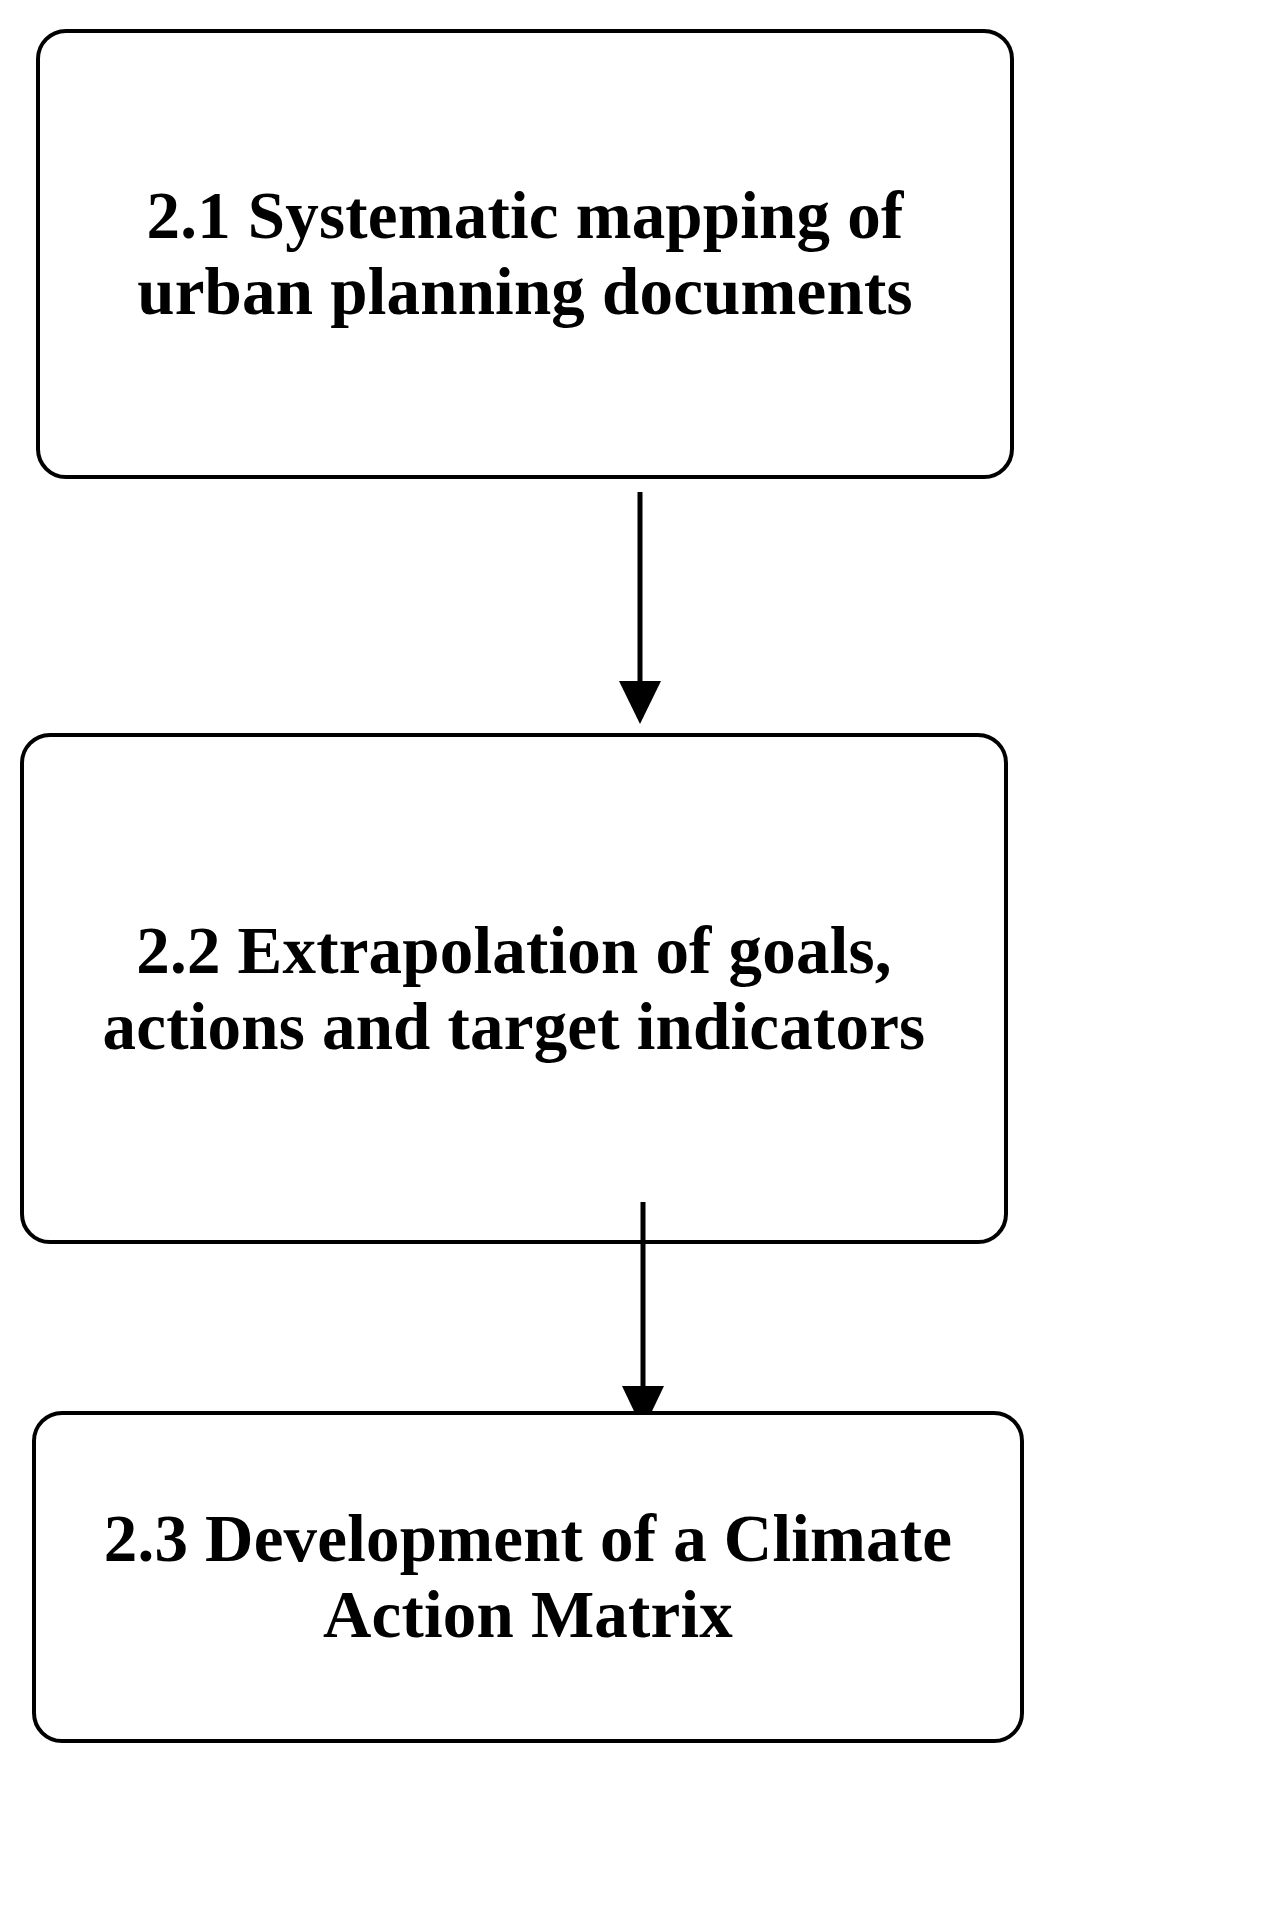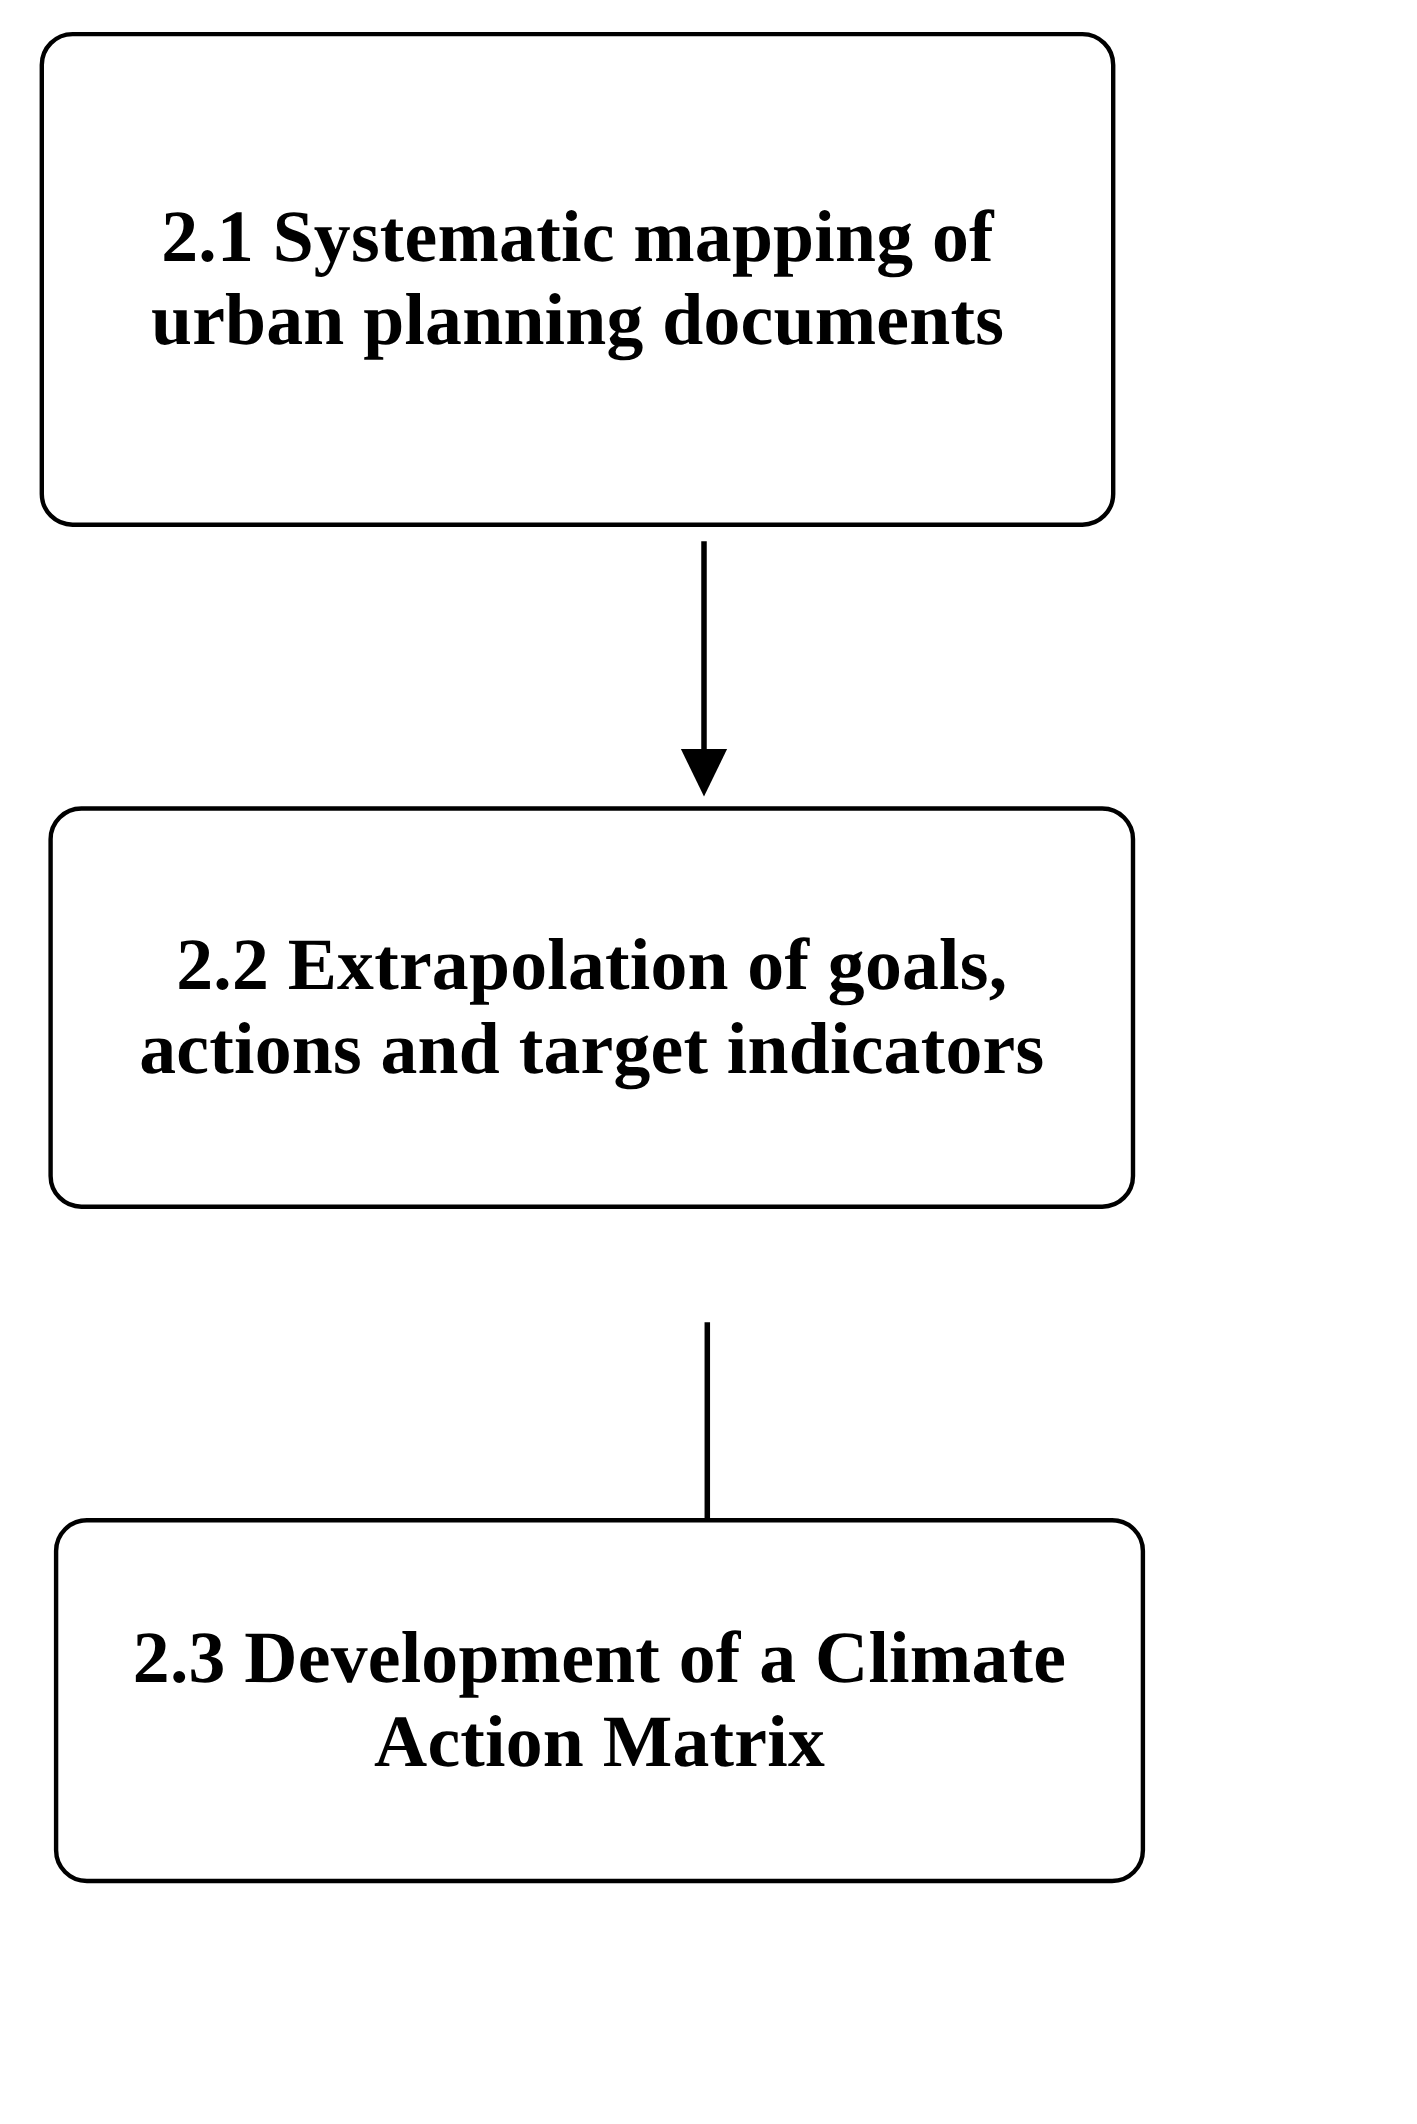--- a/index.html
+++ b/index.html
@@ -44,33 +44,32 @@
   
   #node-1 {
     left: 36px;
     top: 29px;
     width: 978px;
     height: 450px;
   }
   #node-1 .flow-node-label { font-size: 67px; padding: 0 70px; }
 
   #node-2 {
-    left: 44px;
+    left: 20px;
     top: 733px;
     width: 988px;
-    height: 366px;
+    height: 511px;
   }
   #node-2 .flow-node-label { font-size: 67px; padding: 0 32px; }
 
   #node-3 {
     left: 32px;
-    top: 1380px;
+    top: 1411px;
     width: 992px;
     height: 332px;
-    margin-left: 17px;
   }
   #node-3 .flow-node-label { font-size: 67px; padding: 0 60px; }
 
   
   .flow-arrow {
     position: absolute;
     overflow: visible;
   }
   #arrow-1 { left: 585px; top: 492px; width: 110px; height: 236px; }
   #arrow-2 { left: 590px; top: 1202px; width: 110px; height: 232px; }

